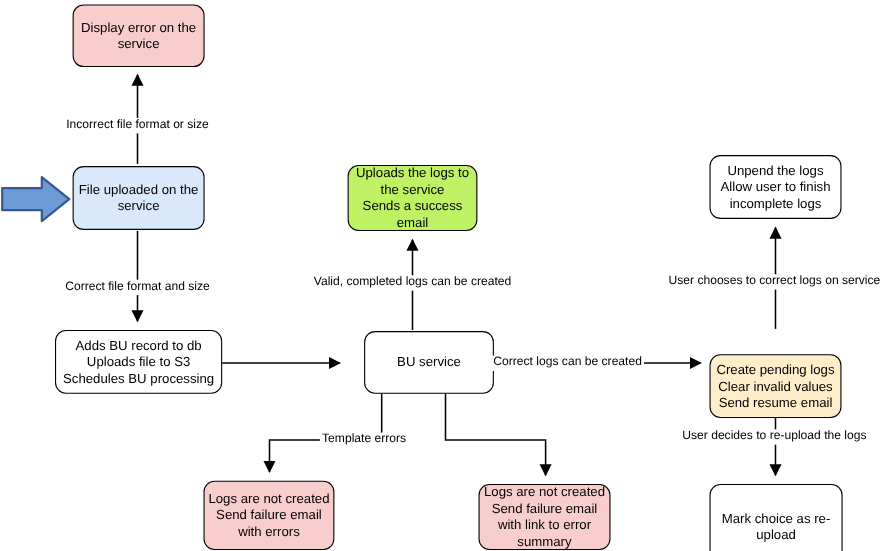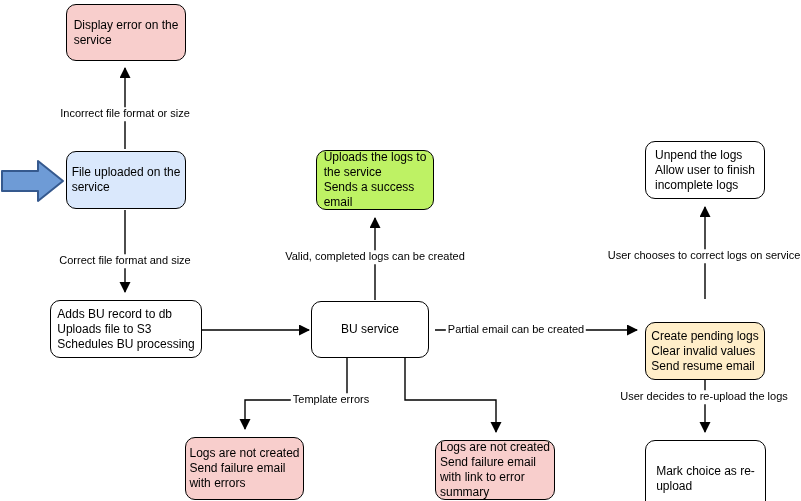--- a/index.html
+++ b/index.html
@@ -3,21 +3,21 @@
 <meta charset="utf-8">
 <style>
   html,body{margin:0;padding:0;background:#ffffff;}
   .canvas{
     position:relative;width:801px;height:501px;background:#ffffff;overflow:hidden;
     font-family:"Liberation Sans",sans-serif;color:#000;
   }
   svg.wires{position:absolute;left:0;top:0;width:801px;height:501px;}
   .node{
     position:absolute;border:1.4px solid #000;border-radius:10px;
-    display:flex;align-items:center;justify-content:center;text-align:left;
+    display:flex;align-items:center;justify-content:center;text-align:center;
     font-size:12px;line-height:15px;white-space:pre-line;box-sizing:border-box;padding:2px;
   }
   .pink{background:#f8cecc;}
   .blue{background:#dae8fc;border-radius:10px;}
   .green{background:#bef264;}
   .yellow{background:#ffeec9;margin-top:22px;}
   .white{background:#ffffff;}
   .elabel{
     position:absolute;transform:translate(-50%,-50%);
     background:#ffffff;font-size:11px;line-height:13.5px;
@@ -52,21 +52,21 @@
   <div class="node pink" style="left:66px;top:4px;width:120px;height:57px">Display error on the
 service</div>
 
   <div class="node blue" style="left:66px;top:151px;width:120px;height:58px">File uploaded on the
 service</div>
 
   <div class="node white" style="left:50px;top:300px;width:152px;height:58px">Adds BU record to db
 Uploads file to S3
 Schedules BU processing</div>
 
-  <div class="node white" style="left:311px;top:301px;width:118px;height:57px">BU service</div>
+  <div class="node white" style="left:331px;top:301px;width:118px;height:57px">BU service</div>
 
   <div class="node green" style="left:316px;top:150px;width:118px;height:60px">Uploads the logs to
 the service
 Sends a success
 email</div>
 
   <div class="node yellow" style="left:645px;top:300px;width:120px;height:58px">Create pending logs
 Clear invalid values
 Send resume email</div>
 
@@ -85,21 +85,21 @@
 Send failure email
 with link to error
 summary</div>
 
   <div class="elabel" style="left:125px;top:114px">Incorrect file format or size</div>
 
   <div class="elabel" style="left:125px;top:261px">Correct file format and size</div>
 
   <div class="elabel" style="left:375px;top:257px">Valid, completed logs can be created</div>
 
-  <div class="elabel" style="left:516px;top:330px">Partial email can be created</div>
+  <div class="elabel" style="left:516px;top:330px">Correct logs can be created</div>
 
   <div class="elabel" style="left:331px;top:400px">Template errors</div>
 
 
   <div class="elabel" style="left:704px;top:256px">User chooses to correct logs on service</div>
 
   <div class="elabel" style="left:704px;top:397px">User decides to re-upload the logs</div>
 
 </div>
 

